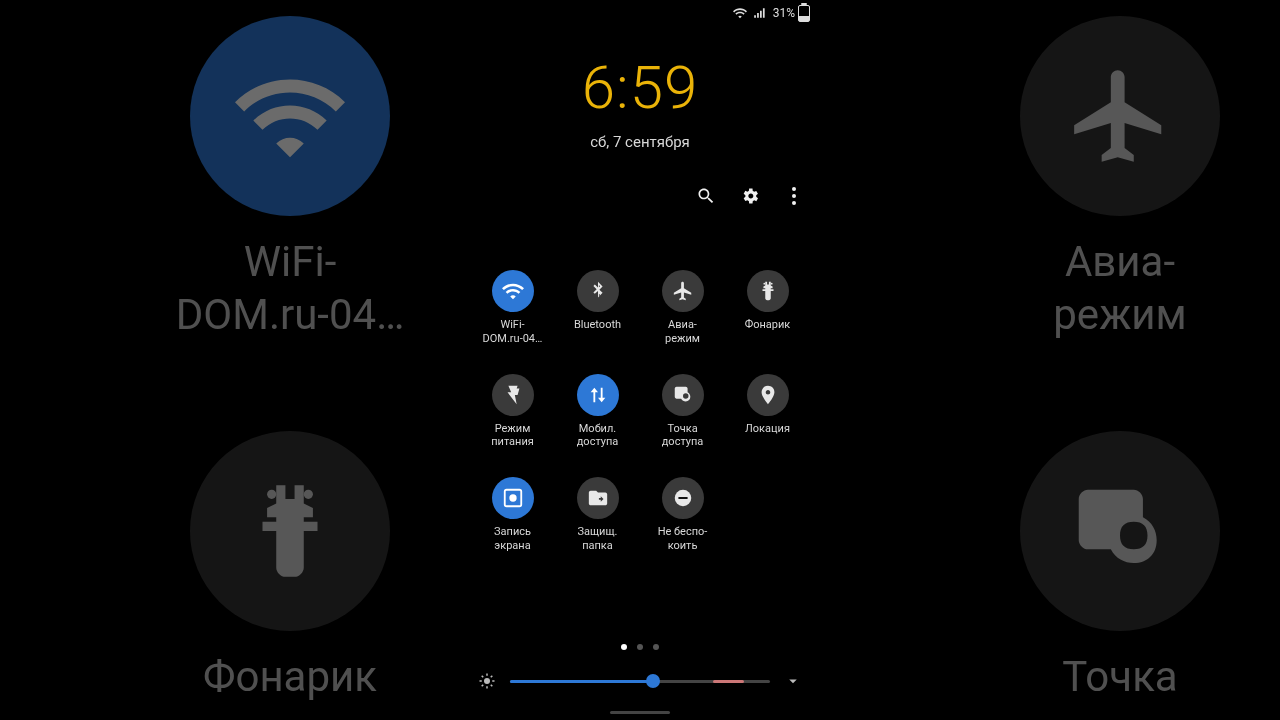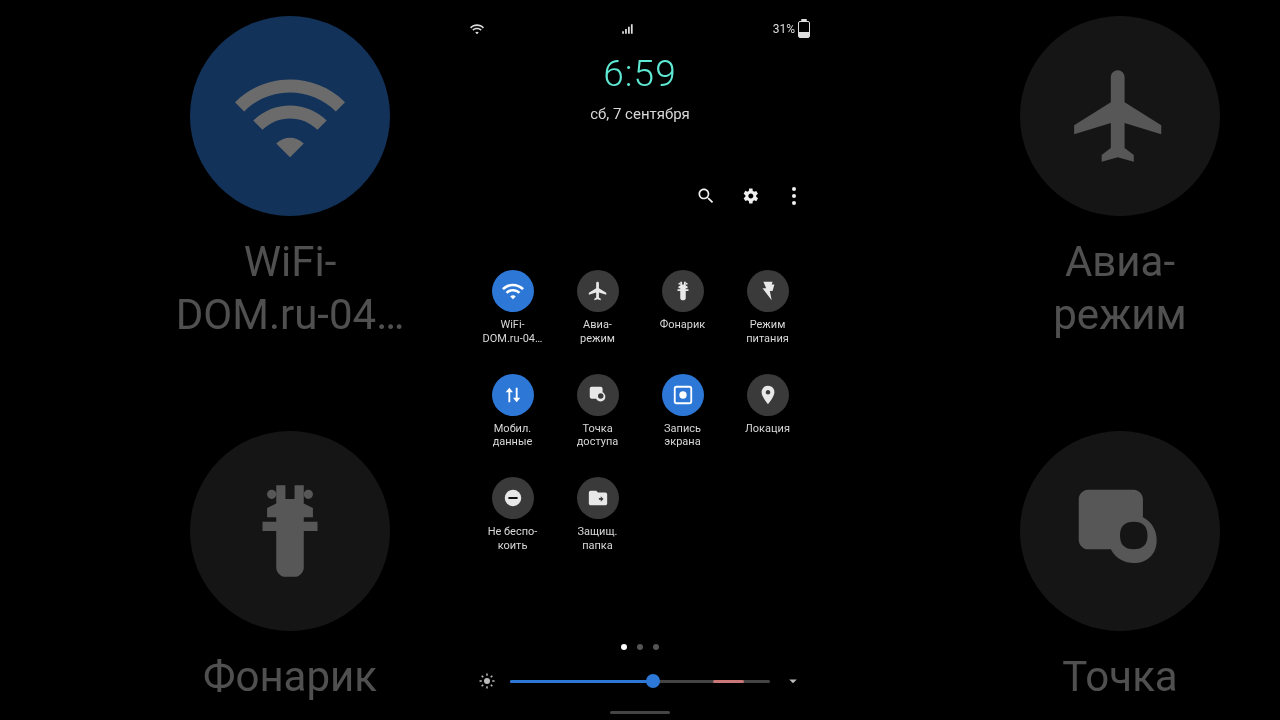--- a/index.html
+++ b/index.html
@@ -15,30 +15,30 @@
 .side .big-icon.off{background:#333}
 .side .big-label{font-size:42px;color:#bfbfbf;text-align:center;line-height:1.25;white-space:pre-line}
 .side svg{width:110px;height:110px;fill:#cfcfcf}
 .side .on svg{fill:#fff}
 .side.right .big-tile{align-items:center}
 
 
 .phone{position:absolute;left:460px;top:0;width:360px;height:720px;background:#000}
 
 
-.status{position:absolute;top:0;left:0;right:0;height:26px;display:flex;justify-content:space-between;align-items:center;padding:16px 10px;gap:6px;font-size:12px;color:#ddd}
+.status{position:absolute;top:0;left:0;right:0;height:26px;display:flex;justify-content:flex-end;align-items:center;padding:0 10px;gap:6px;font-size:12px;color:#ddd}
 .status svg{width:14px;height:14px;fill:#ddd}
 .batt{display:flex;align-items:center;gap:3px}
 .batt .bicon{width:10px;height:15px;border:1px solid #ddd;border-radius:2px;position:relative}
 .batt .bicon::before{content:"";position:absolute;top:-3px;left:2px;right:2px;height:2px;background:#ddd;border-radius:1px}
 .batt .bicon::after{content:"";position:absolute;bottom:0;left:0;right:0;height:31%;background:#ddd}
 
 
 .clock{position:absolute;top:52px;left:0;right:0;text-align:center}
-.clock .time{font-size:37px;font-weight:300;color:#5eead4;letter-spacing:1px}
+.clock .time{font-size:60px;font-weight:300;color:#eab308;letter-spacing:1px}
 .clock .date{font-size:15px;color:#d8d8d8;margin-top:10px}
 
 
 .actions{position:absolute;top:186px;right:16px;display:flex;gap:24px;align-items:center}
 .actions .aicon{width:20px;height:20px;display:flex;align-items:center;justify-content:center;cursor:pointer}
 .actions svg{width:20px;height:20px;fill:#f0f0f0}
 .dots{width:4px;display:flex;flex-direction:column;gap:3px;align-items:center}
 .dots span{width:4px;height:4px;border-radius:50%;background:#f0f0f0}
 
 
@@ -230,20 +230,28 @@
             <svg viewBox="0 0 24 24">
               <use href="#i-wifi"></use>
             </svg>
           </div>
         <div class="tlabel">WiFi-
 DOM.ru-04…</div>
       </div>
       <div class="tile">
         <div class="circ off">
             <svg viewBox="0 0 24 24">
+              <use href="#i-bt"></use>
+            </svg>
+          </div>
+        <div class="tlabel">Bluetooth</div>
+      </div>
+      <div class="tile">
+        <div class="circ off">
+            <svg viewBox="0 0 24 24">
               <use href="#i-plane"></use>
             </svg>
           </div>
         <div class="tlabel">Авиа-
 режим</div>
       </div>
 
       <div class="tile">
         <div class="circ off">
             <svg viewBox="0 0 24 24">
@@ -261,66 +269,66 @@
         <div class="tlabel">Режим
 питания</div>
       </div>
       <div class="tile">
         <div class="circ on">
             <svg viewBox="0 0 24 24">
               <use href="#i-mobdata"></use>
             </svg>
           </div>
         <div class="tlabel">Мобил.
-данные</div>
+доступа</div>
       </div>
       <div class="tile">
         <div class="circ off">
             <svg viewBox="0 0 24 24">
               <use href="#i-hotspot"></use>
             </svg>
           </div>
         <div class="tlabel">Точка
 доступа</div>
       </div>
 
+      <div class="tile">
+        <div class="circ off">
+            <svg viewBox="0 0 24 24">
+              <use href="#i-loc"></use>
+            </svg>
+          </div>
+        <div class="tlabel">Локация</div>
+      </div>
       <div class="tile">
         <div class="circ on">
             <svg viewBox="0 0 24 24" style="color:#fff">
               <use href="#i-rec"></use>
             </svg>
           </div>
         <div class="tlabel">Запись
 экрана</div>
       </div>
       <div class="tile">
         <div class="circ off">
             <svg viewBox="0 0 24 24">
-              <use href="#i-loc"></use>
-            </svg>
-          </div>
-        <div class="tlabel">Локация</div>
+              <use href="#i-folder"></use>
+            </svg>
+          </div>
+        <div class="tlabel">Защищ.
+папка</div>
       </div>
       <div class="tile">
         <div class="circ off">
             <svg viewBox="0 0 24 24">
               <use href="#i-dnd"></use>
             </svg>
           </div>
         <div class="tlabel">Не беспо-
 коить</div>
-      </div>
-      <div class="tile">
-        <div class="circ off">
-            <svg viewBox="0 0 24 24">
-              <use href="#i-folder"></use>
-            </svg>
-          </div>
-        <div class="tlabel">Защищ.
-папка</div>
       </div>
     </div>
 
     <div class="pager">
       <span class="on"></span>
         <span></span>
         <span></span>
     </div>
 
     <div class="bright">

